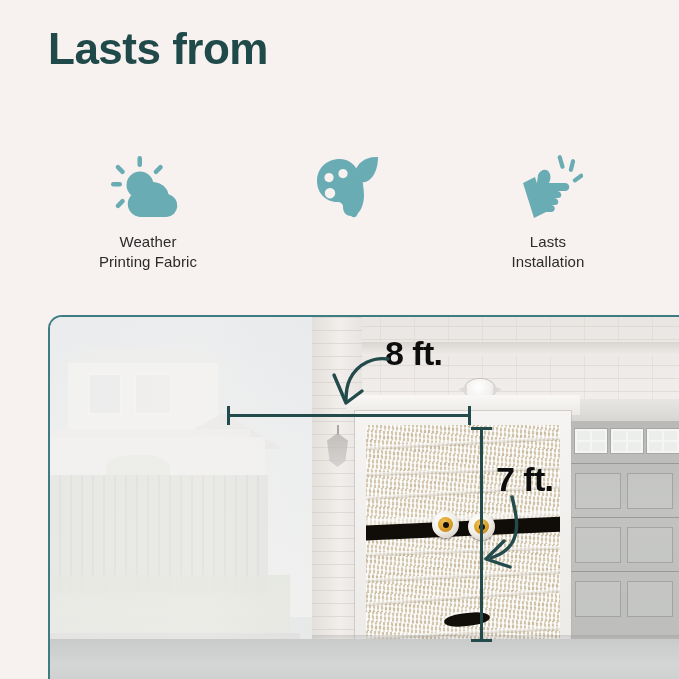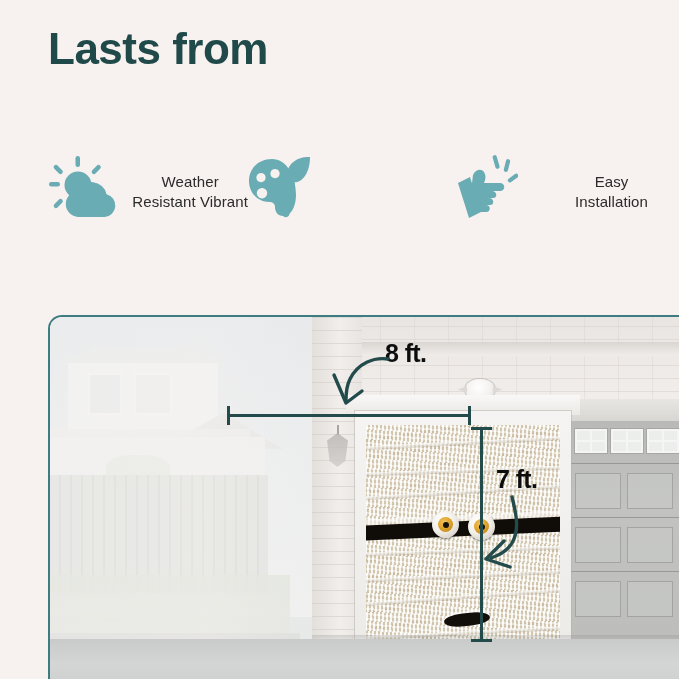--- a/index.html
+++ b/index.html
@@ -43,23 +43,22 @@
     top: 152px;
     width: 600px;
     display: flex;
     flex-direction: row;
     align-items: flex-start;
     justify-content: space-between;
   }
   .feature {
     width: 200px;
     display: flex;
-    flex-direction: row;
+    flex-direction: column;
     align-items: center;
-    justify-content: space-between;
   }
   .feature-icon {
     height: 72px;
     display: flex;
     align-items: center;
     justify-content: center;
   }
   .feature-label {
     margin-top: 8px;
     text-align: center;
@@ -378,21 +377,21 @@
     background: #234b4b;
   }
   #dim-v-cap-t { top: 110px; }
   #dim-v-cap-b { top: 322px; }
 
   .dim-label {
     position: absolute;
     color: #0d0d0d;
     font-family: "Liberation Sans", sans-serif;
     font-weight: bold;
-    font-size: 25px;
+    font-size: 34px;
     line-height: 25px;
     letter-spacing: -0.6px;
     white-space: nowrap;
   }
   #dim-label-width  { left: 335px; top: 24px; }
   #dim-label-height { left: 434px; top: 150px; margin-left: 12px; }
 
   .dim-arrow { position: absolute; }
   #arrow-width  { left: 272px; top: 36px; }
   #arrow-height { left: 432px; top: 178px; }
@@ -420,21 +419,21 @@
             <rect x="46" y="9" width="4.5" height="11" rx="2.2" transform="rotate(45 48.2 14.5)"></rect>
 
             <circle cx="30" cy="30" r="13.5"></circle>
 
             <path d="M30 62 a13 13 0 0 1 -0.6 -25.9 a15.5 15.5 0 0 1 29.2 3.1 a11.6 11.6 0 0 1 -1.9 22.8 z"></path>
           </g>
         </svg>
       </div>
       <div class="feature-label">
         <span>Weather</span>
-        <span>Resistant Vibrant</span>
+        <span>Printing Fabric</span>
       </div>
     </div>
 
     <div class="feature">
       <div class="feature-icon">
         <svg width="64" height="66" viewBox="0 0 64 66" aria-hidden="true">
           <g fill="#6aacb4">
 
             <path d="M24 4 C10 4 1 14 1 26 C1 38 10 47 21 47 C25 47 27 49 27 52 C27 57 30 61 35 61 C44 61 48 50 48 40 C48 20 38 4 24 4 Z
                      M13 18 a4.6 4.6 0 1 0 0.01 0 Z
@@ -461,21 +460,21 @@
             <path d="M10 28 L22 22 L33 57 L21 63 Z"></path>
 
             <path d="M25 20 C27 15 33 13 36 17 C38 20 38 24 36 28 L52 28
                      C57 28 58 35 53 36 L44 36 C49 36 50 43 45 43 L41 43
                      C46 43 47 50 42 50 L38 50 C43 50 43 57 38 57 L28 57
                      C24 57 22 55 21 52 Z"></path>
           </g>
         </svg>
       </div>
       <div class="feature-label">
-        <span>Easy</span>
+        <span>Lasts</span>
         <span>Installation</span>
       </div>
     </div>
 
   </div>
 
   <div id="photo-panel">
     <div id="photo-inner">
 
       <div class="sky"></div>

